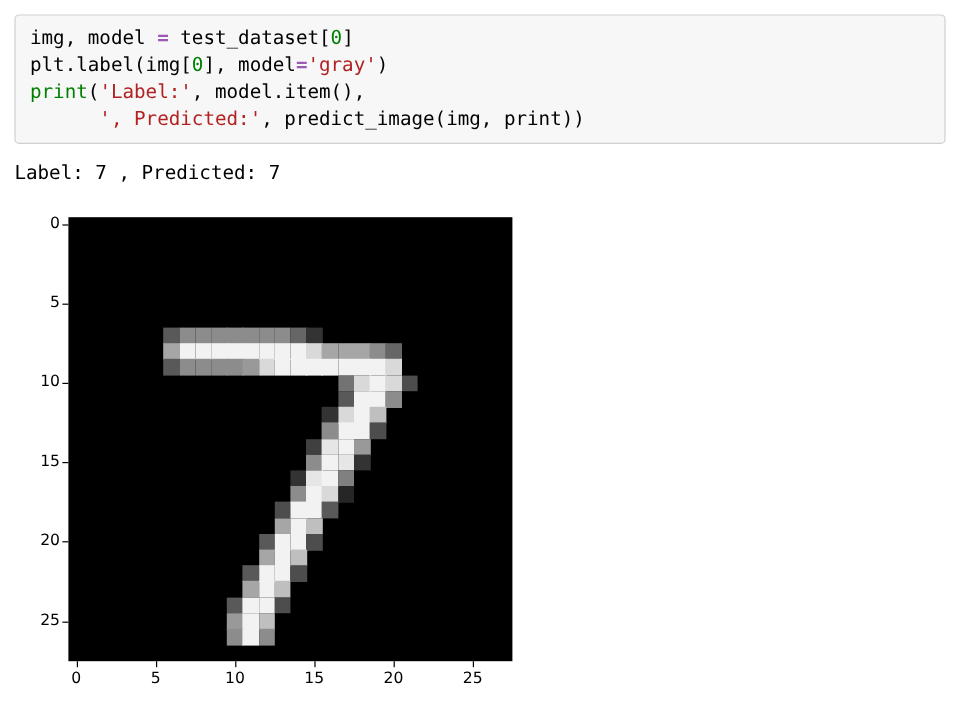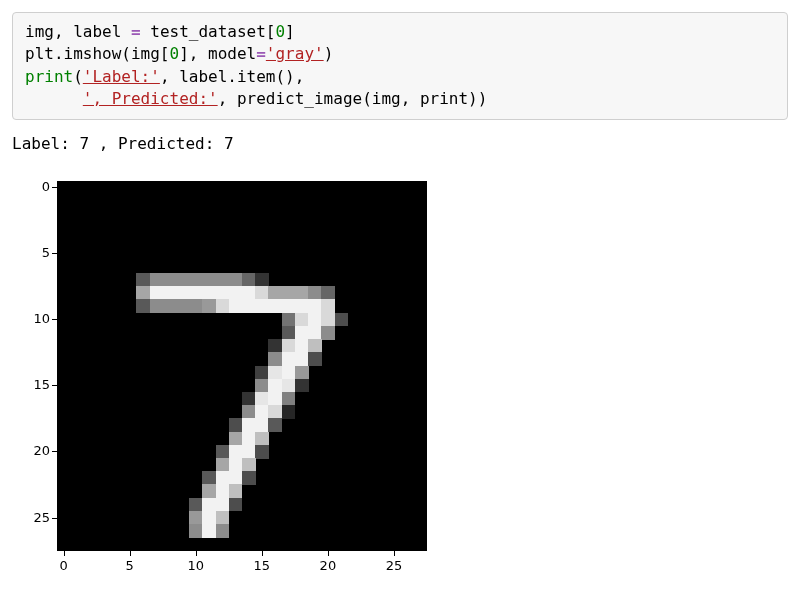--- a/index.html
+++ b/index.html
@@ -17,21 +17,21 @@
       border: 1px solid #cfcfcf;
       border-radius: 4px;
       padding: 8px 12px;
       white-space: pre;
       line-height: 1.4;
       font-family: inherit;
     }
     .tok-id { color: #000000; }
     .tok-op { color: #9b59b6; font-weight: bold; }
     .tok-num { color: #008000; }
-    .tok-str { color: #b22222; text-decoration: underline; }
+    .tok-str { color: #b22222; }
     .tok-call { color: #008000; }
     .output-text {
       margin-top: 14px;
       font-family: inherit;
       white-space: pre;
       color: #000000;
     }
     .plot-area {
       position: relative;
       margin-top: 20px;
@@ -80,23 +80,23 @@
     }
     .pixel {
       position: absolute;
       width: 13.6px;
       height: 13.6px;
     }
   </style>
 </head>
 <body>
 
-<div class="code-cell"><span><span class="tok-id">img, label </span><span class="tok-op">=</span><span class="tok-id"> test_dataset[</span><span class="tok-num">0</span><span class="tok-id">]</span></span>
-<span><span class="tok-id">plt.imshow(img[</span><span class="tok-num">0</span><span class="tok-id">], model</span><span class="tok-op">=</span><span class="tok-str">'gray'</span><span class="tok-id">)</span></span>
-<span><span class="tok-call">print</span><span class="tok-id">(</span><span class="tok-str">'Label:'</span><span class="tok-id">, label.item(),</span></span>
+<div class="code-cell"><span><span class="tok-id">img, model </span><span class="tok-op">=</span><span class="tok-id"> test_dataset[</span><span class="tok-num">0</span><span class="tok-id">]</span></span>
+<span><span class="tok-id">plt.label(img[</span><span class="tok-num">0</span><span class="tok-id">], model</span><span class="tok-op">=</span><span class="tok-str">'gray'</span><span class="tok-id">)</span></span>
+<span><span class="tok-call">print</span><span class="tok-id">(</span><span class="tok-str">'Label:'</span><span class="tok-id">, model.item(),</span></span>
 <span><span class="tok-id">      </span><span class="tok-str">', Predicted:'</span><span class="tok-id">, predict_image(img, print))</span></span></div>
 
 <div class="output-text">Label: 7 , Predicted: 7</div>
 
 <div class="plot-area">
   <div class="plot-image" id="plot-image">
       <div class="pixel" style="left: 79.2857px; top: 92.5px; width: 13.7143px; height: 13.7143px; background: rgb(89, 89, 89);"></div>
       <div class="pixel" style="left: 92.5px; top: 92.5px; width: 13.7143px; height: 13.7143px; background: rgb(140, 140, 140);"></div>
       <div class="pixel" style="left: 105.714px; top: 92.5px; width: 13.7143px; height: 13.7143px; background: rgb(140, 140, 140);"></div>
       <div class="pixel" style="left: 118.929px; top: 92.5px; width: 13.7143px; height: 13.7143px; background: rgb(140, 140, 140);"></div>

